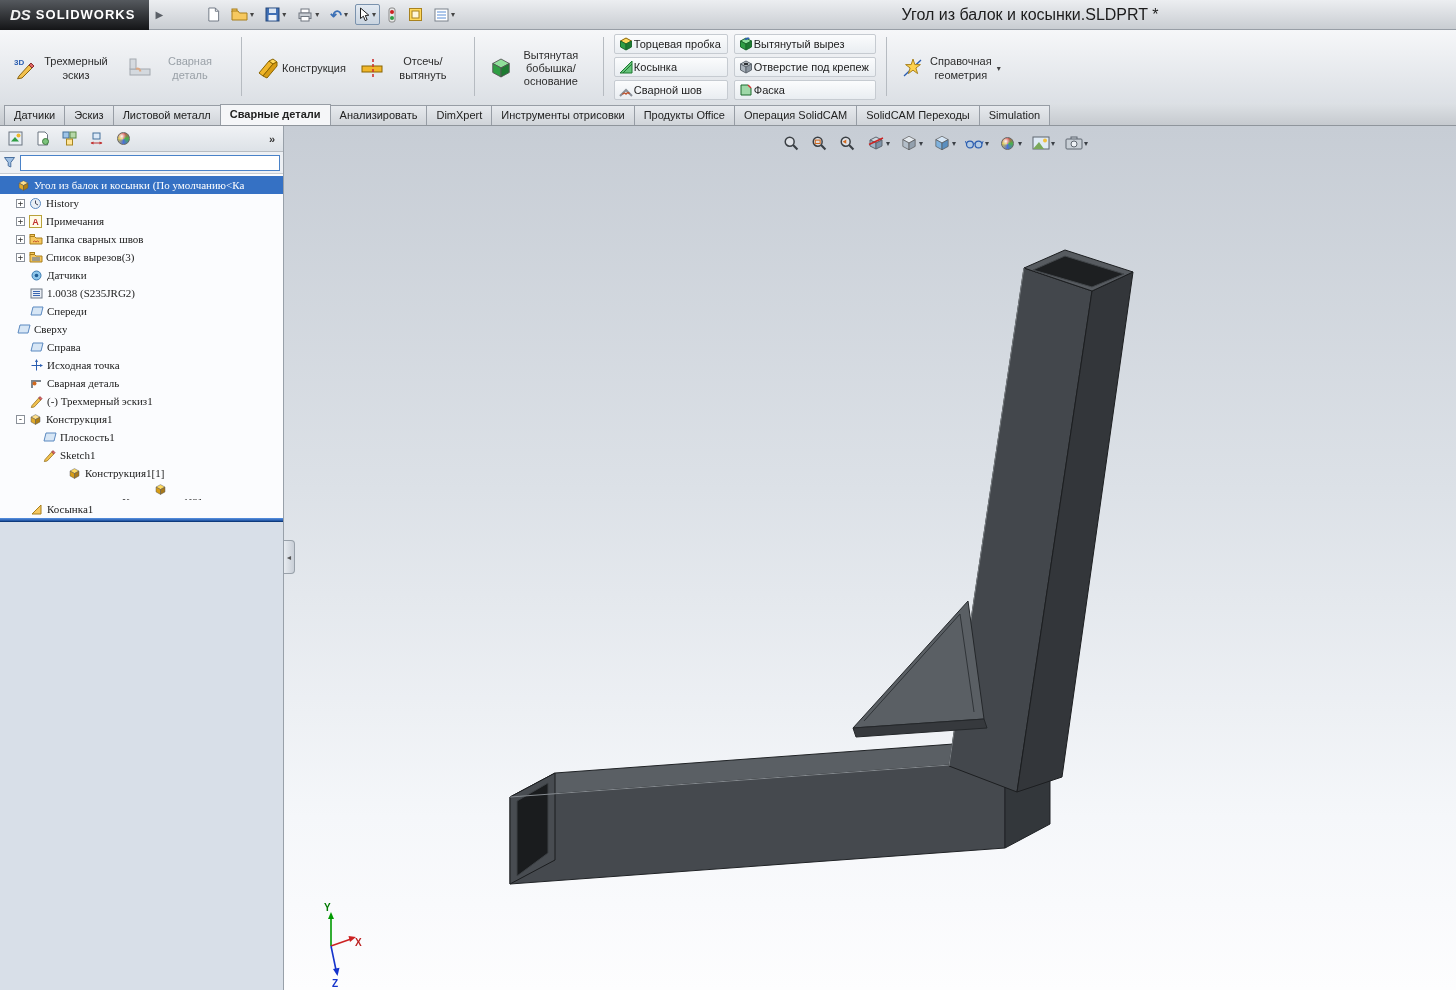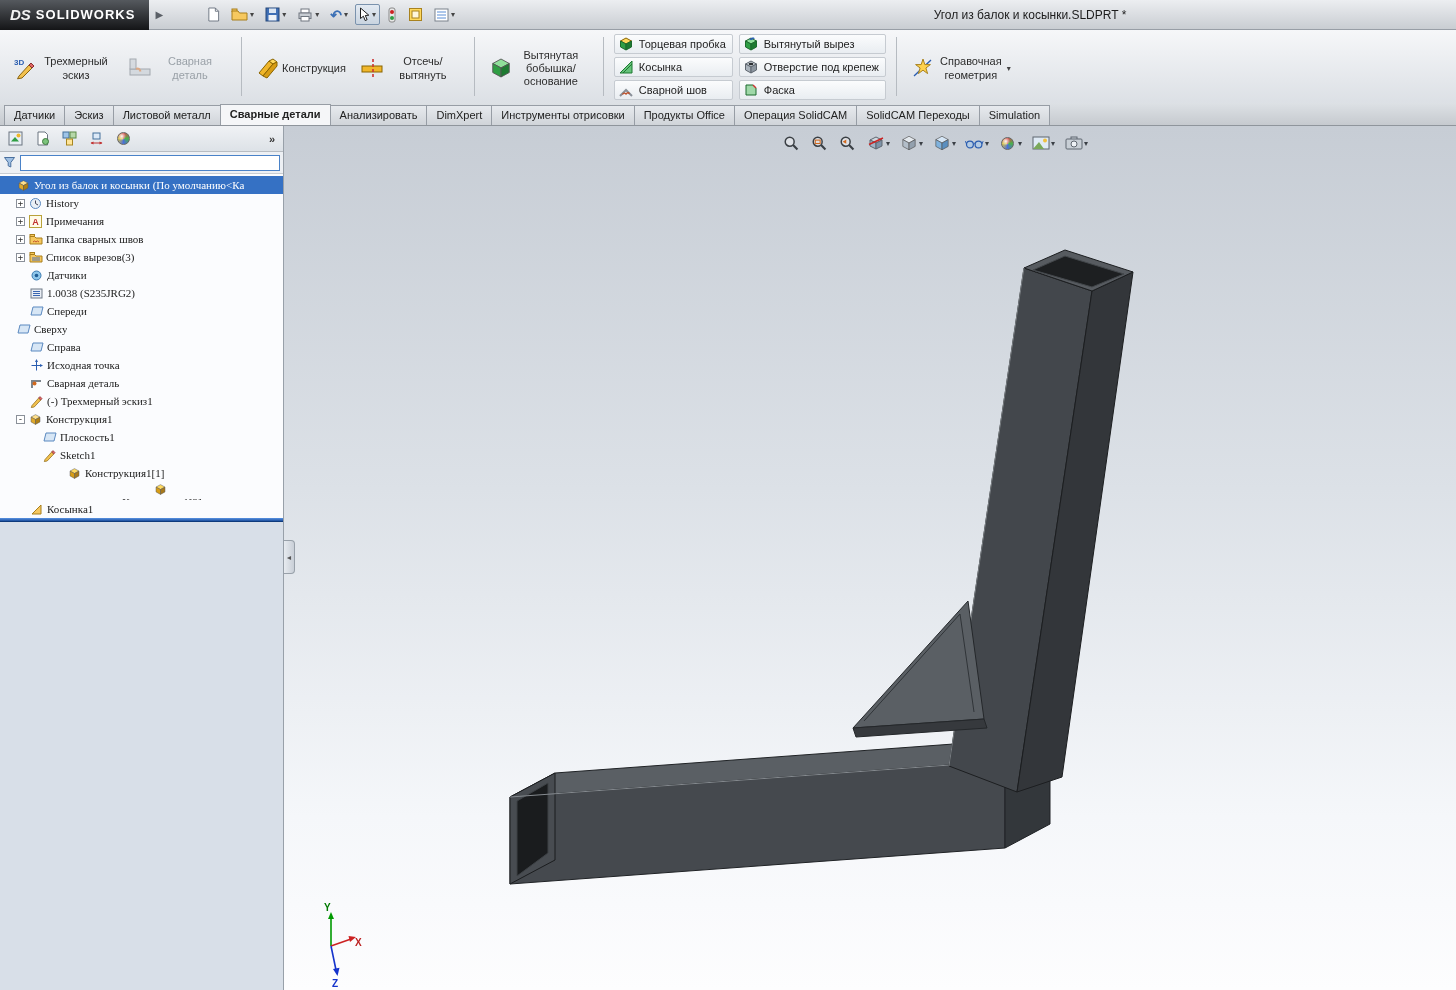--- a/index.html
+++ b/index.html
@@ -10,34 +10,34 @@
   .titlebar{position:absolute;top:0;left:0;right:0;height:30px;background:linear-gradient(#eceef1,#c9cdd2);border-bottom:1px solid #989ea6;display:flex;align-items:center;}
   .logo{height:30px;background:linear-gradient(#55595e,#141517);color:#fff;display:flex;align-items:center;padding:0 14px 0 10px;}
   .logo .ds{font-style:italic;font-weight:bold;font-size:15px;margin-right:5px;color:#f2f2f2;}
   .logo .sw{font-weight:bold;letter-spacing:1px;font-size:13px;}
   .logo-arrow{color:#5a5f66;margin:0 6px;font-size:10px;}
   .qat{display:flex;align-items:center;margin-left:34px;gap:3px;}
   .qbtn{display:inline-flex;align-items:center;padding:2px 3px;border:1px solid transparent;border-radius:2px;}
   .qbtn.pressed{border:1px solid #7a92ad;background:linear-gradient(#e3eaf2,#c9d4e0);}
   .caret{font-size:8px;color:#444;margin-left:2px;}
   .ico{display:inline-flex;align-items:center;justify-content:center;}
-  .doc-title{position:absolute;left:860px;width:340px;text-align:center;font-size:12px;color:#1c1c1c;white-space:nowrap;}
+  .doc-title{position:absolute;left:860px;width:340px;text-align:center;font-size:16px;color:#1c1c1c;white-space:nowrap;}
 
   
   .ribbon{position:absolute;top:30px;left:0;right:0;height:73px;background:linear-gradient(#f6f7f9,#dce0e5);display:flex;align-items:stretch;padding:2px 2px;}
   .rsep{width:1px;background:#b6bbc1;margin:5px 3px;}
   .rgroup{display:flex;align-items:stretch;padding:0 4px;}
   .rlarge{display:flex;flex-direction:row;align-items:center;padding:4px 6px 2px;max-width:114px;border:1px solid transparent;border-radius:3px;}
   .rlarge .ricon{height:26px;display:flex;align-items:center;}
   .rlabel{text-align:center;line-height:1.2;margin-top:2px;color:#2c2c2c;}
   .rlarge.disabled .rlabel{color:#9aa1a8;}
   .rlarge.disabled .ricon{opacity:.5;}
   .below-caret{font-size:8px;color:#444;margin-top:1px;}
   .smallcol{display:flex;flex-direction:column;justify-content:center;gap:3px;padding:2px 3px;}
-  .rsmall{display:flex;align-items:center;gap:5px;padding:1px 6px 1px 3px;border:1px solid #c6cbd1;background:linear-gradient(#fbfcfd,#e9edf1);border-radius:2px;white-space:nowrap;}
+  .rsmall{display:flex;align-items:center;padding:1px 6px 1px 3px;border:1px solid #c6cbd1;background:linear-gradient(#fbfcfd,#e9edf1);border-radius:2px;white-space:nowrap;}
   .ico16{display:inline-flex;width:16px;height:16px;align-items:center;justify-content:center;flex:none;}
 
   
   .cmdtabs{position:absolute;top:103px;left:0;right:0;height:23px;background:linear-gradient(#dde1e5,#c6cacf);border-bottom:1px solid #8f959c;display:flex;align-items:flex-end;padding-left:4px;}
   .ctab{padding:3px 9px 4px;border:1px solid #979da5;border-bottom:none;background:linear-gradient(#e7eaee,#d0d4d9);margin-right:-1px;color:#222;white-space:nowrap;}
   .ctab.active{background:#f5f6f8;font-weight:bold;position:relative;z-index:2;padding-bottom:5px;}
 
   
   .content{position:absolute;top:126px;left:0;right:0;bottom:0;}
   .leftpanel{position:absolute;left:0;top:0;bottom:0;width:284px;background:#d8dfe8;border-right:1px solid #98a0a9;display:flex;flex-direction:column;}

